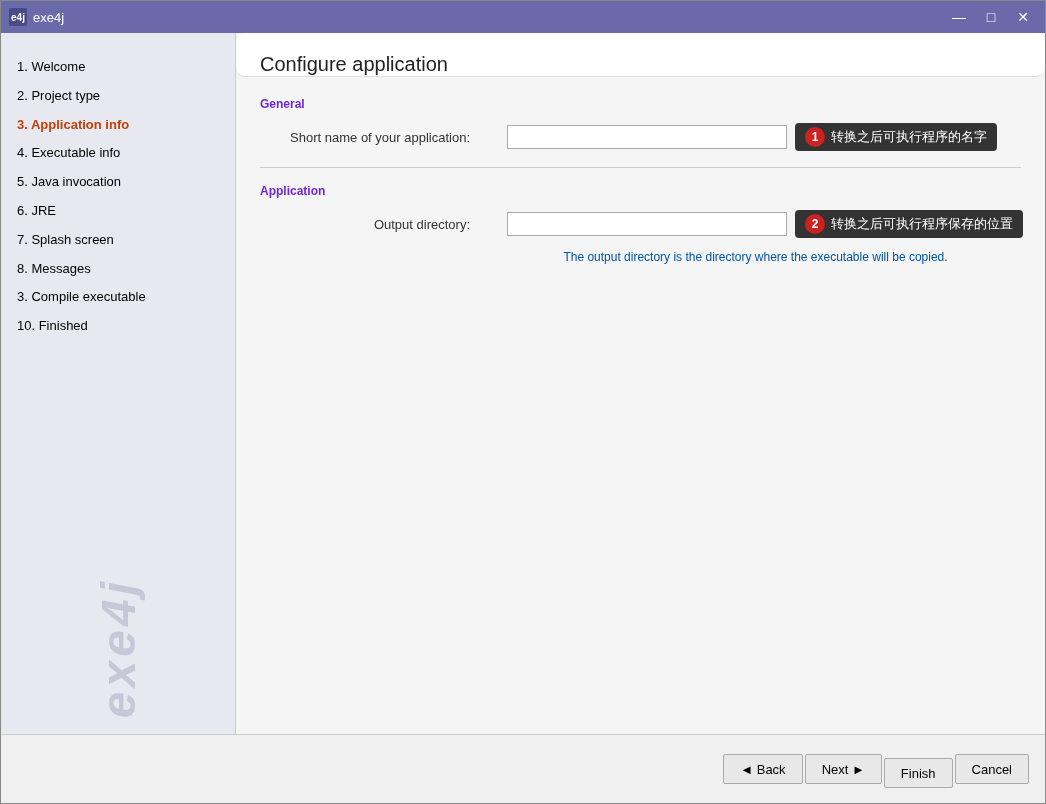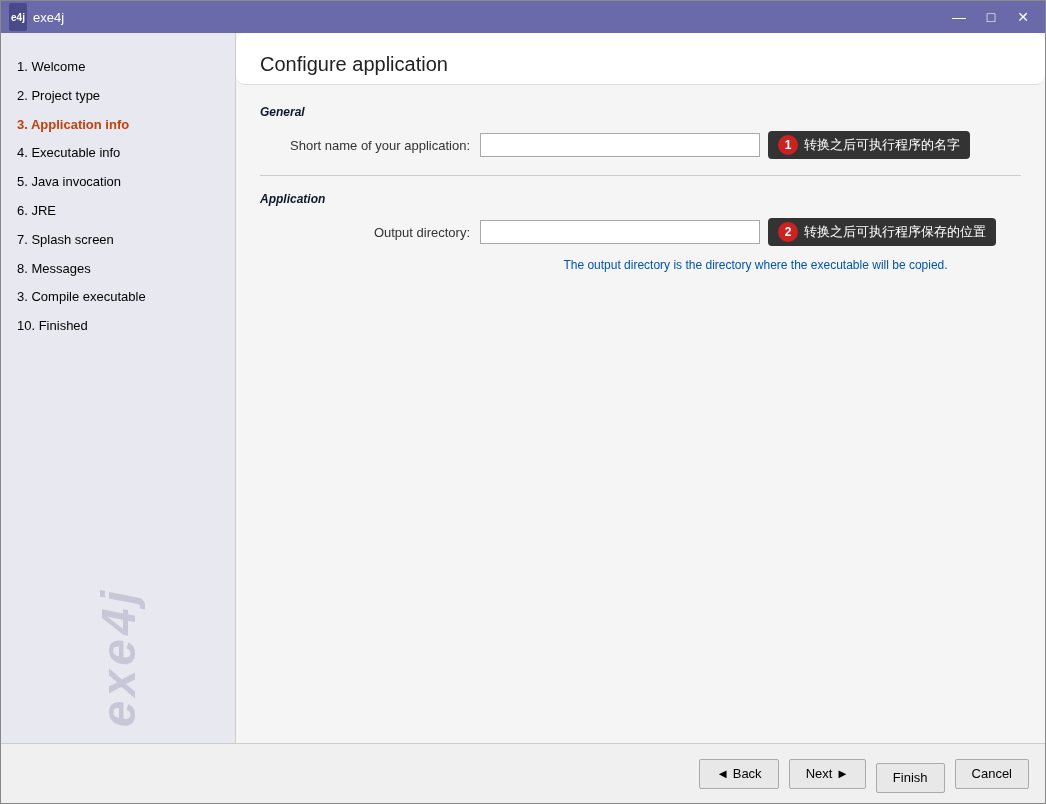--- a/index.html
+++ b/index.html
@@ -27,21 +27,21 @@
       height: 32px;
       display: flex;
       align-items: center;
       padding: 0 8px;
       color: white;
       user-select: none;
       flex-shrink: 0;
     }
     .titlebar-icon {
       width: 18px;
-      height: 28px;
+      height: 18px;
       margin-right: 6px;
       background: #4a4a8a;
       border-radius: 2px;
       display: flex;
       align-items: center;
       justify-content: center;
       font-size: 10px;
       font-weight: bold;
       color: white;
     }
@@ -125,51 +125,51 @@
     
     .content {
       flex: 1;
       background: #f5f5f5;
       display: flex;
       flex-direction: column;
       overflow: hidden;
     }
 
     .content-header {
-      padding: 20px 24px 8px;
+      padding: 20px 24px 0;
       border-bottom: 1px solid #ddd;
       background: white;
       border-radius: 9px;
     }
     .content-title {
       font-size: 20px;
       font-weight: 500;
       color: #222;
     }
 
     .content-body {
       flex: 1;
       padding: 20px 24px;
       background: #f5f5f5;
       overflow-y: auto;
     }
 
     .section-label {
       font-size: 12px;
       font-weight: bold;
-      color: #0f172a;
+      color: #6d28d9;
       margin-bottom: 12px;
       text-transform: none;
-      font-style: italic;
     }
 
     .form-row {
       display: flex;
       align-items: center;
       margin-bottom: 12px;
+      gap: 27px;
     }
     .form-label {
       text-align: right;
       width: 220px;
       padding-right: 10px;
       color: #333;
       font-size: 13px;
       flex-shrink: 0;
     }
     .form-field-wrap {
@@ -223,28 +223,28 @@
       color: white;
       border-radius: 50%;
       font-size: 12px;
       font-weight: bold;
       margin-right: 6px;
       flex-shrink: 0;
     }
 
     
     .footer {
-      height: 60px;
+      height: 69px;
       background: #f0f0f0;
       border-top: 1px solid #ccc;
       display: flex;
       align-items: center;
       justify-content: flex-end;
       padding: 0 16px;
-      gap: 10px;
+      gap: 2px;
       flex-shrink: 0;
     }
 
     .footer-btn {
       height: 30px;
       padding: 0 16px;
       border: 1px solid #aaa;
       background: #e8e8e8;
       cursor: pointer;
       font-size: 13px;

